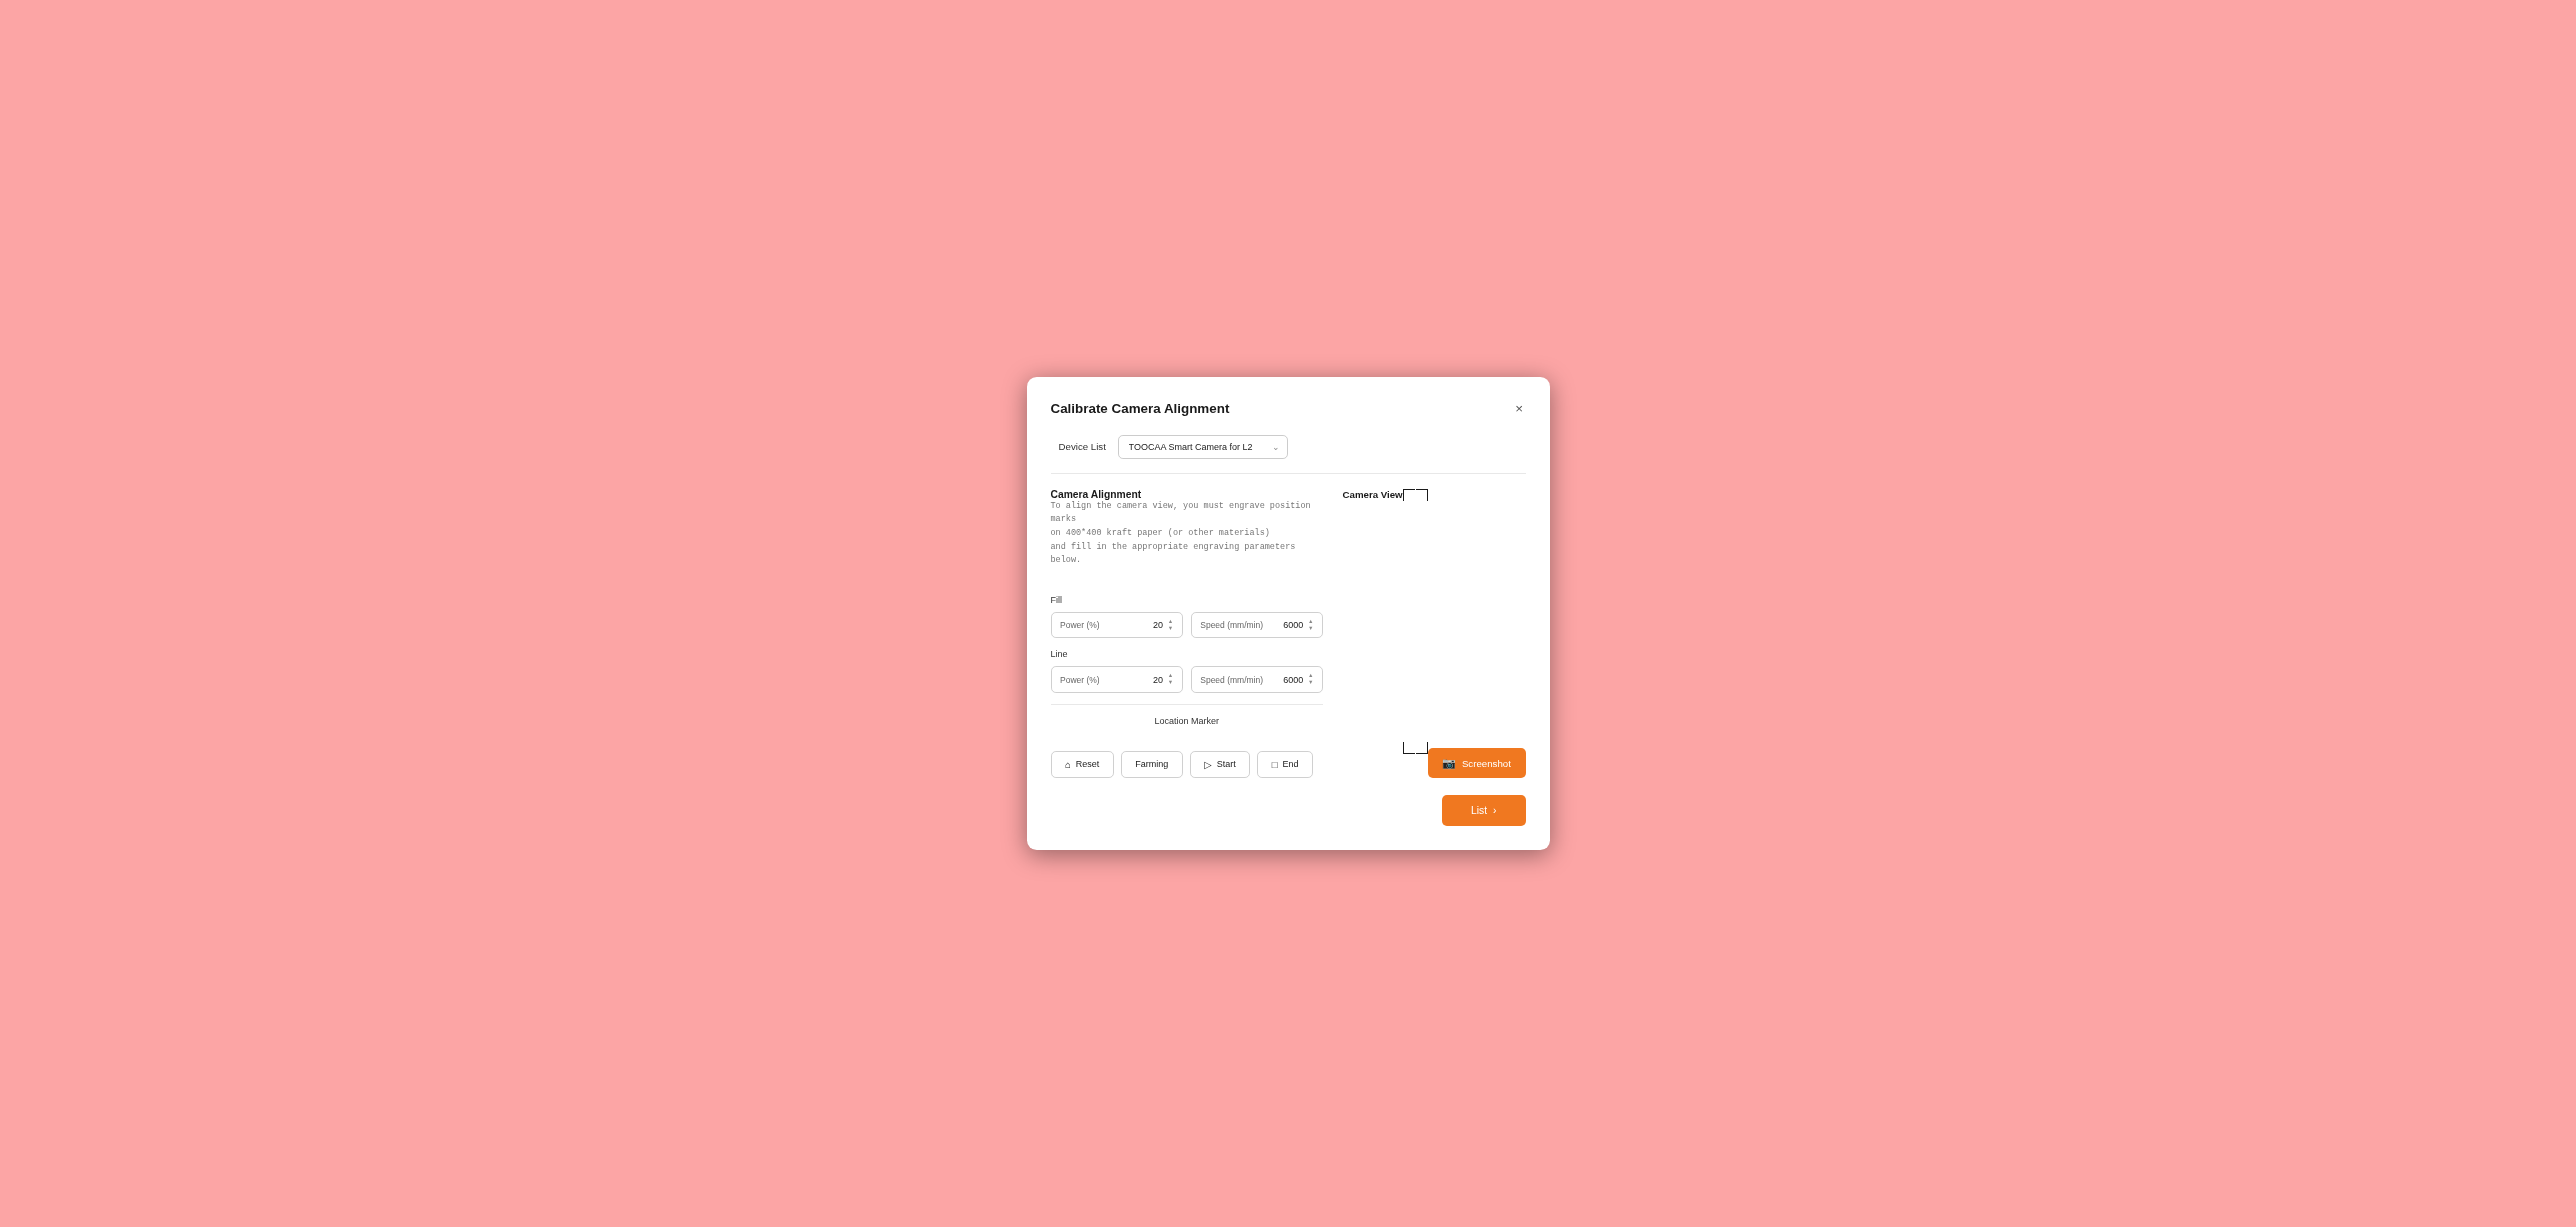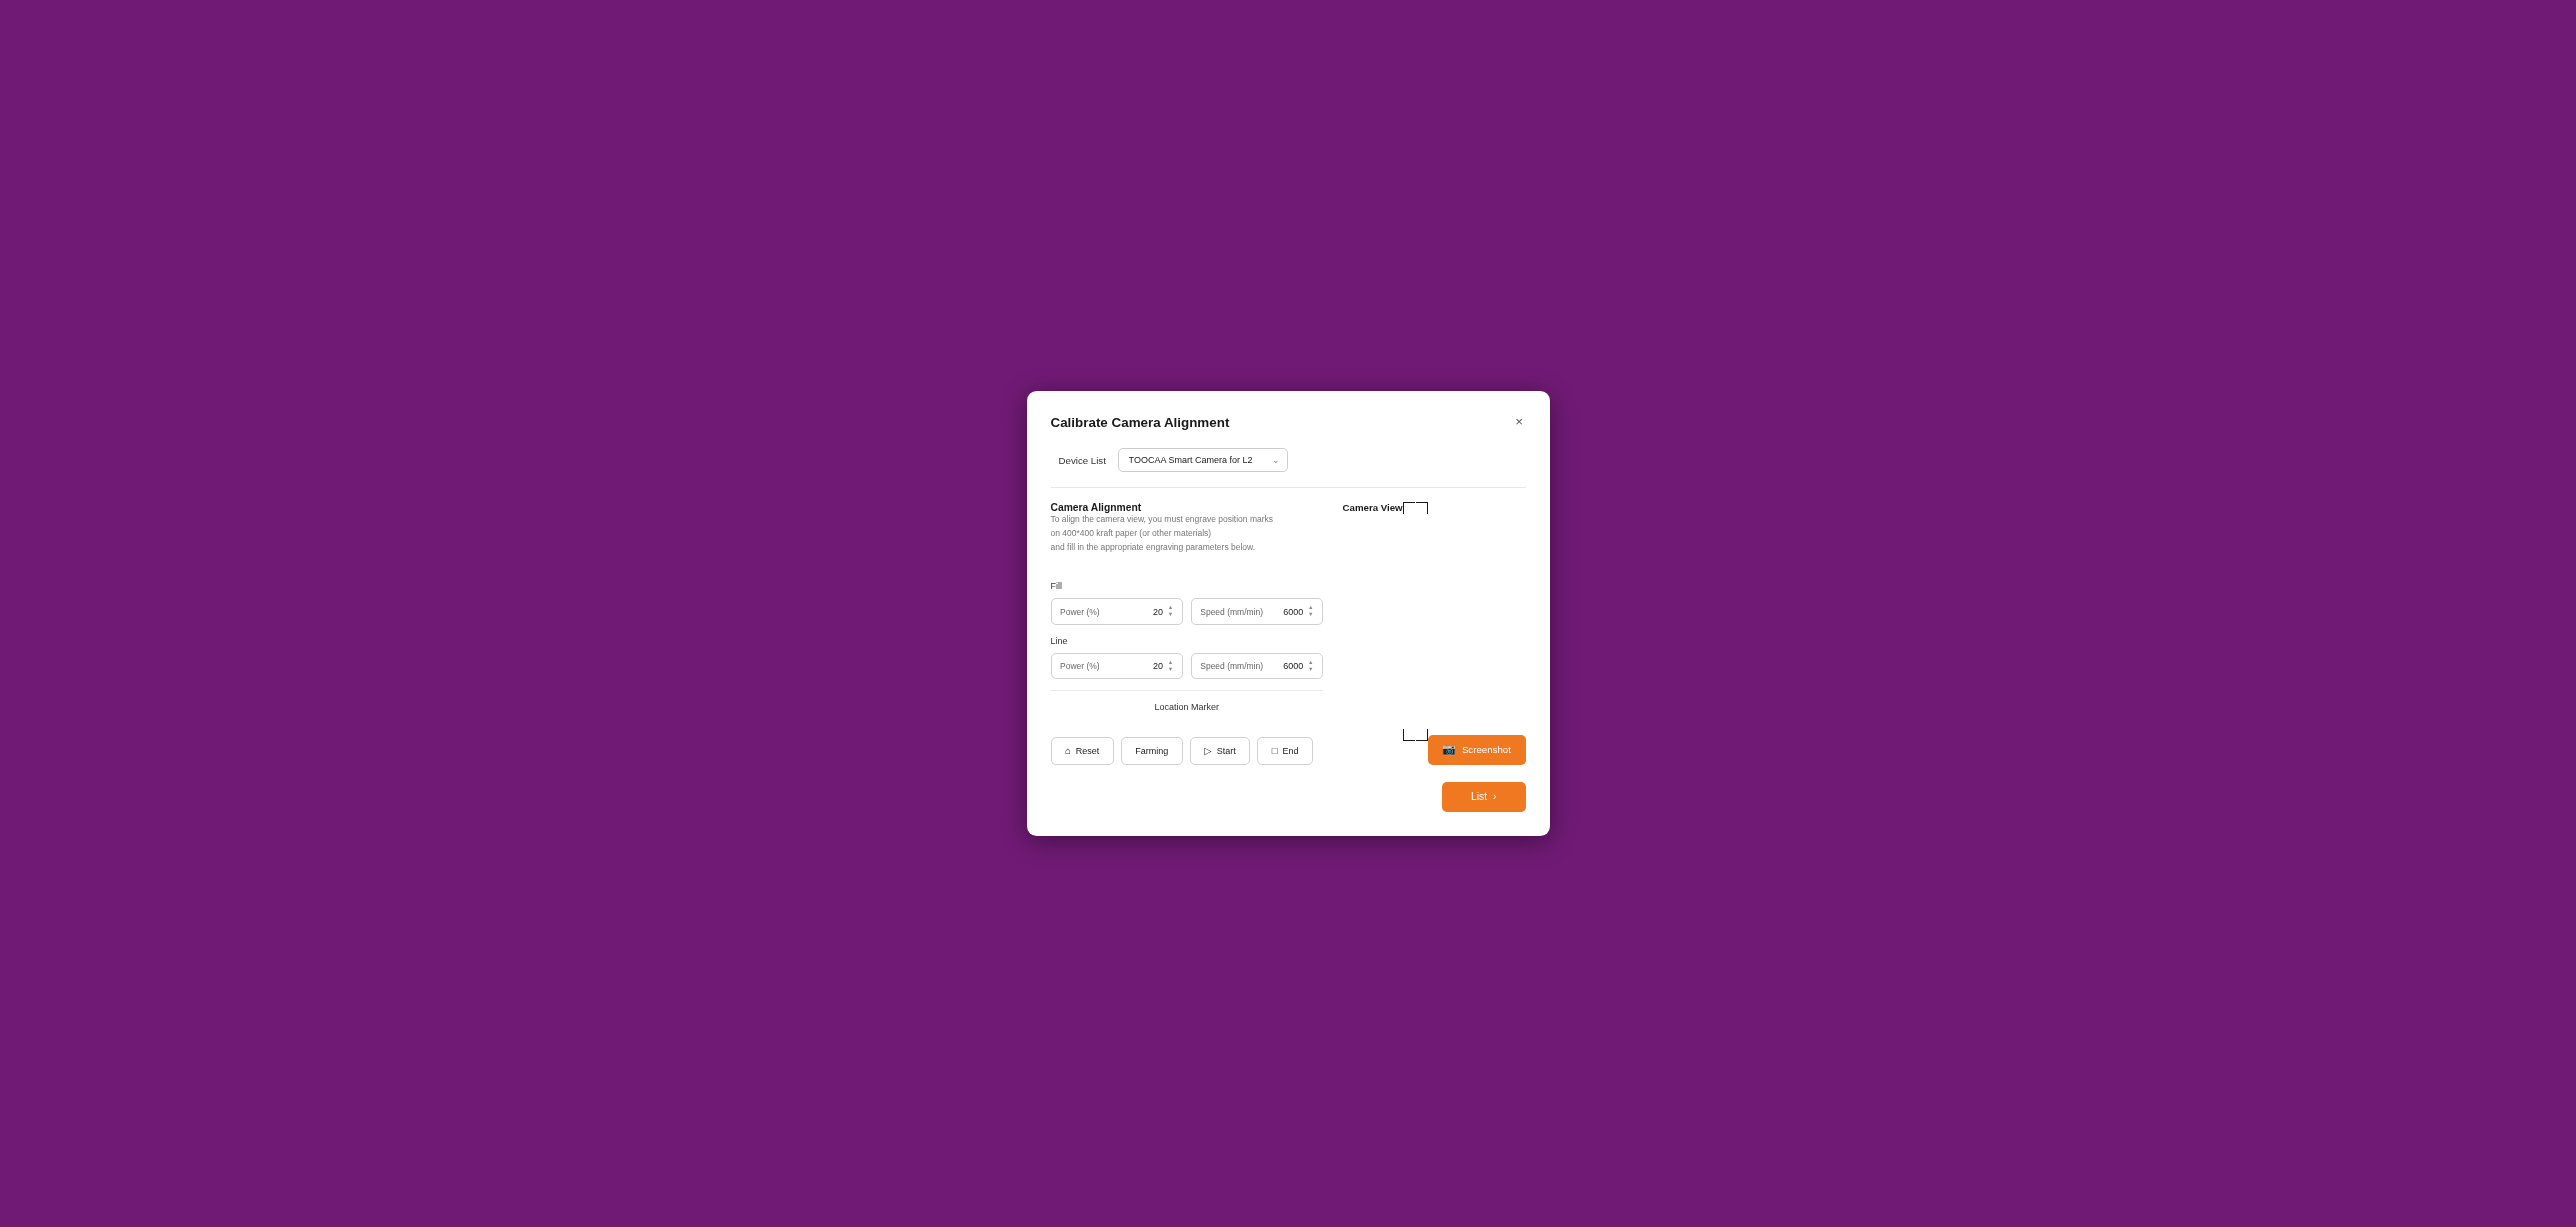--- a/index.html
+++ b/index.html
@@ -7,21 +7,21 @@
     body {
       background: #1a1a1a;
       display: flex;
       justify-content: center;
       align-items: center;
       min-height: 100vh;
       font-family: -apple-system, BlinkMacSystemFont, 'Segoe UI', Arial, sans-serif;
     }
 
     .modal-overlay {
-      background: #701a75;
+      background: #fca5a5;
       width: 100%;
       min-height: 100vh;
       display: flex;
       justify-content: center;
       align-items: center;
       padding: 24px;
     }
 
     .modal {
       background: #fff;
@@ -114,20 +114,21 @@
       font-size: 10.3px;
       font-weight: 600;
       color: #1a1a1a;
     }
 
     .description-text {
       font-size: 8.5px;
       color: #777;
       line-height: 1.6;
       margin-bottom: 27px;
+      font-family: Liberation Mono, monospace;
     }
 
     .param-section-label {
       font-size: 9px;
       font-weight: 500;
       color: #333;
       margin-bottom: 7.3px;
     }
 
     .param-row {

